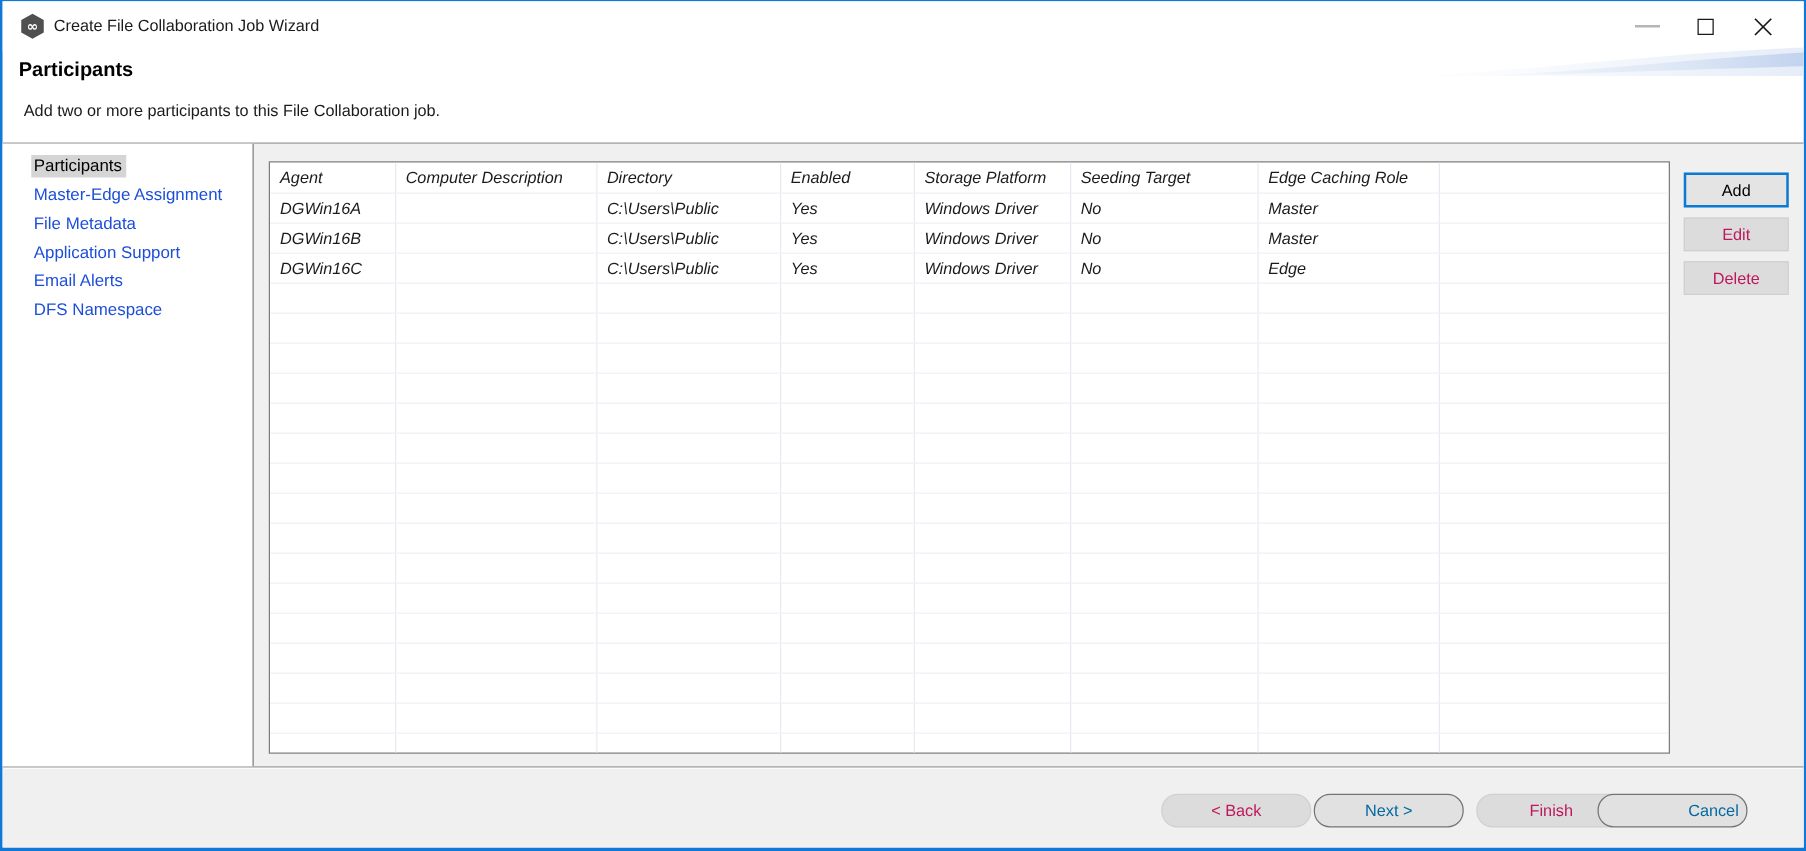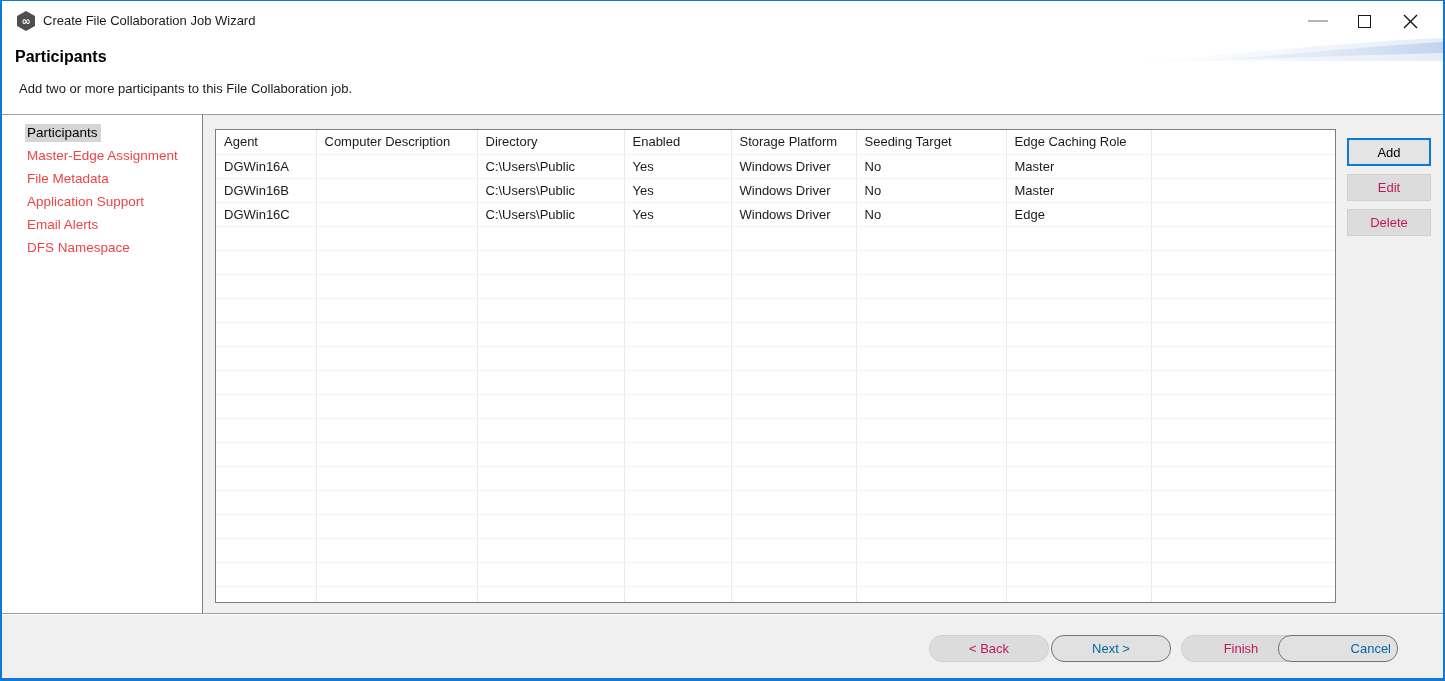--- a/index.html
+++ b/index.html
@@ -24,30 +24,30 @@
   .page-subtitle{position:absolute;left:17px;top:80px;font-size:13px;color:#1b1b1b;}
   
   .content{
     position:absolute;left:0;top:113px;width:100%;height:500px;box-sizing:border-box;
     background:#f0f0f0;border-top:1px solid #9e9e9e;border-bottom:1px solid #9e9e9e;
   }
   .sidebar{
     position:absolute;left:0;top:0;width:201px;height:498px;box-sizing:border-box;
     background:#fff;border-right:1px solid #7d7d7d;padding-top:7px;
   }
-  .nav-item{height:23px;line-height:22px;padding-left:23px;font-size:13.5px;color:#ef4444;white-space:nowrap;}
+  .nav-item{height:23px;line-height:22px;padding-left:23px;font-size:13.5px;color:#1d4ed8;white-space:nowrap;}
   .nav-item span{padding:1px 3px 2px 2px;}
   .nav-item.active{color:#000;}
   .nav-item.active span{background:#d5d5d5;}
   
   .table-panel{
     position:absolute;left:213px;top:14px;width:1121px;height:474px;box-sizing:border-box;
     background:#fff;border:1px solid #7d7d7d;overflow:hidden;
   }
-  table.grid{border-collapse:collapse;table-layout:fixed;width:100%;}
+  table.grid{border-collapse:collapse;table-layout:fixed;width:100%;font-style:italic;}
   .grid th,.grid td{
     height:24px;box-sizing:border-box;padding:0 4px 0 8px;
     font-size:13px;font-weight:normal;text-align:left;color:#1b1b1b;
     border-right:1px solid #e7ebf1;border-bottom:1px solid #eef1f5;
     white-space:nowrap;overflow:hidden;
   }
   .grid th:last-child,.grid td:last-child{border-right:none;}
   
   .side-buttons{position:absolute;left:1345px;top:23px;width:84px;display:flex;flex-direction:column;gap:8px;}
   button.ctl{font-family:"Liberation Sans",sans-serif;font-size:13px;display:block;}

